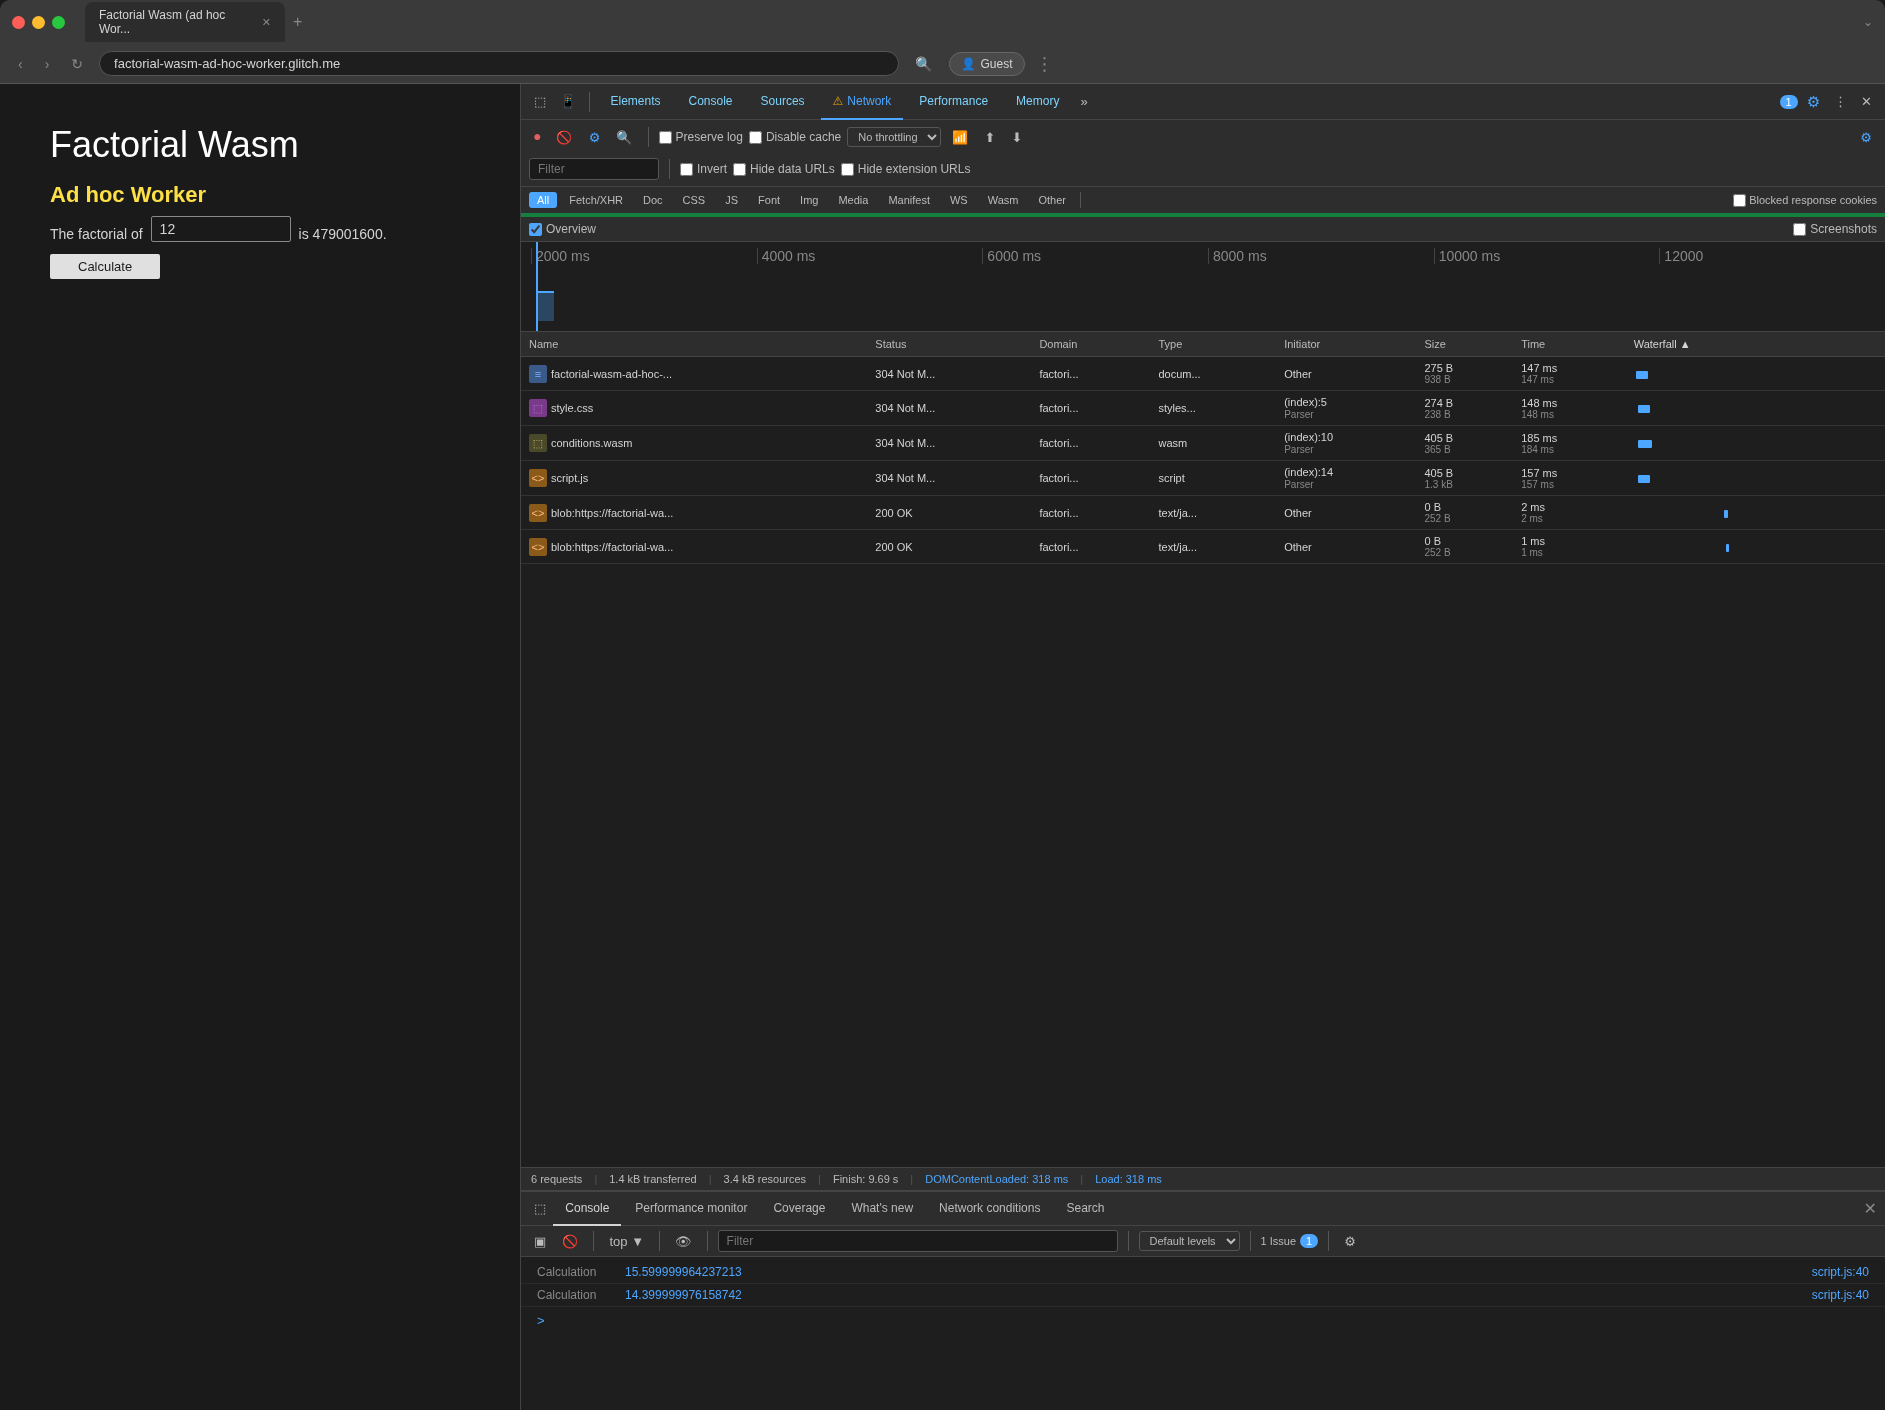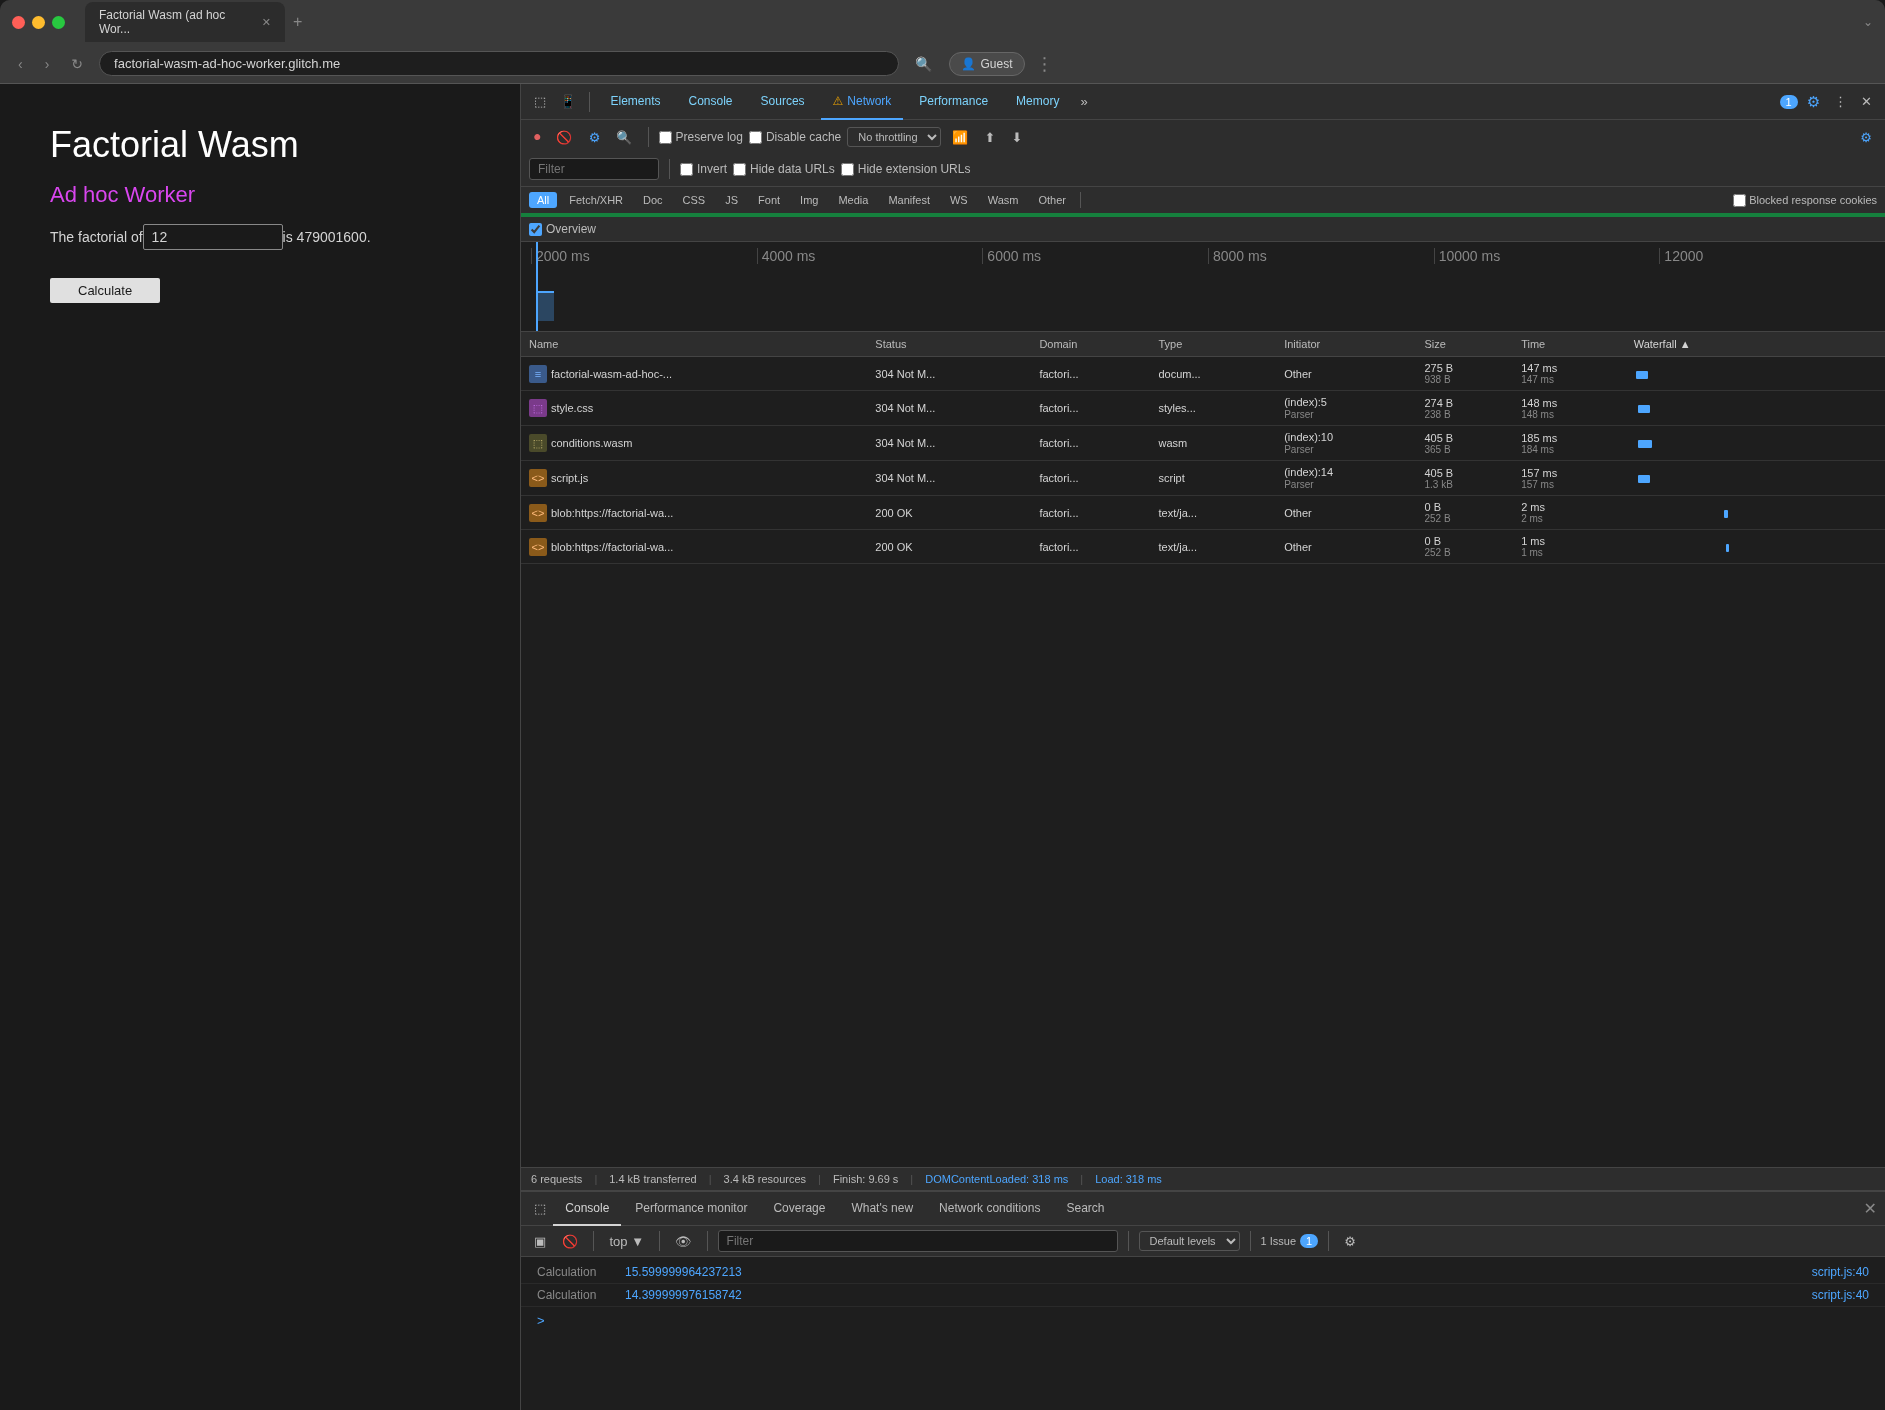--- a/index.html
+++ b/index.html
@@ -103,28 +103,29 @@
       padding: 40px 50px;
     }
     .page-title {
       font-size: 36px;
       font-weight: 400;
       color: #ffffff;
       margin-bottom: 16px;
     }
     .page-subtitle {
       font-size: 22px;
-      font-weight: 400;
-      color: #d946ef;
-      margin-bottom: 16px;
+      font-weight: 700;
+      color: #fde047;
+      margin-bottom: 8px;
     }
     .factorial-row {
       display: flex;
-      align-items: center;
-      margin-bottom: 28px;
+      align-items: flex-end;
+      gap: 8px;
+      margin-bottom: 12px;
       font-size: 14px;
       color: #d4d4d4;
     }
     .factorial-input {
       background: #1a1a1a;
       border: 1px solid #888;
       color: #d4d4d4;
       padding: 4px 8px;
       font-size: 14px;
       width: 140px;
@@ -594,20 +595,26 @@
           <input type="checkbox" style="">
           <span>Blocked response cookies</span>
         </label>
       </div>
 
       <div class="options-row">
         <label class="checkbox-label">
           <input type="checkbox" checked="" style="">
           <span>Overview</span>
         </label>
+        <div style="flex:1; display:flex; gap:16px; justify-content: flex-end;">
+          <label class="checkbox-label">
+            <input type="checkbox" style="">
+            <span>Screenshots</span>
+          </label>
+        </div>
       </div>
 
       <div class="timeline-area">
         <div class="timeline-ruler">
           <div class="timeline-tick">2000 ms</div>
           <div class="timeline-tick">4000 ms</div>
           <div class="timeline-tick">6000 ms</div>
           <div class="timeline-tick">8000 ms</div>
           <div class="timeline-tick">10000 ms</div>
           <div class="timeline-tick">12000</div>

